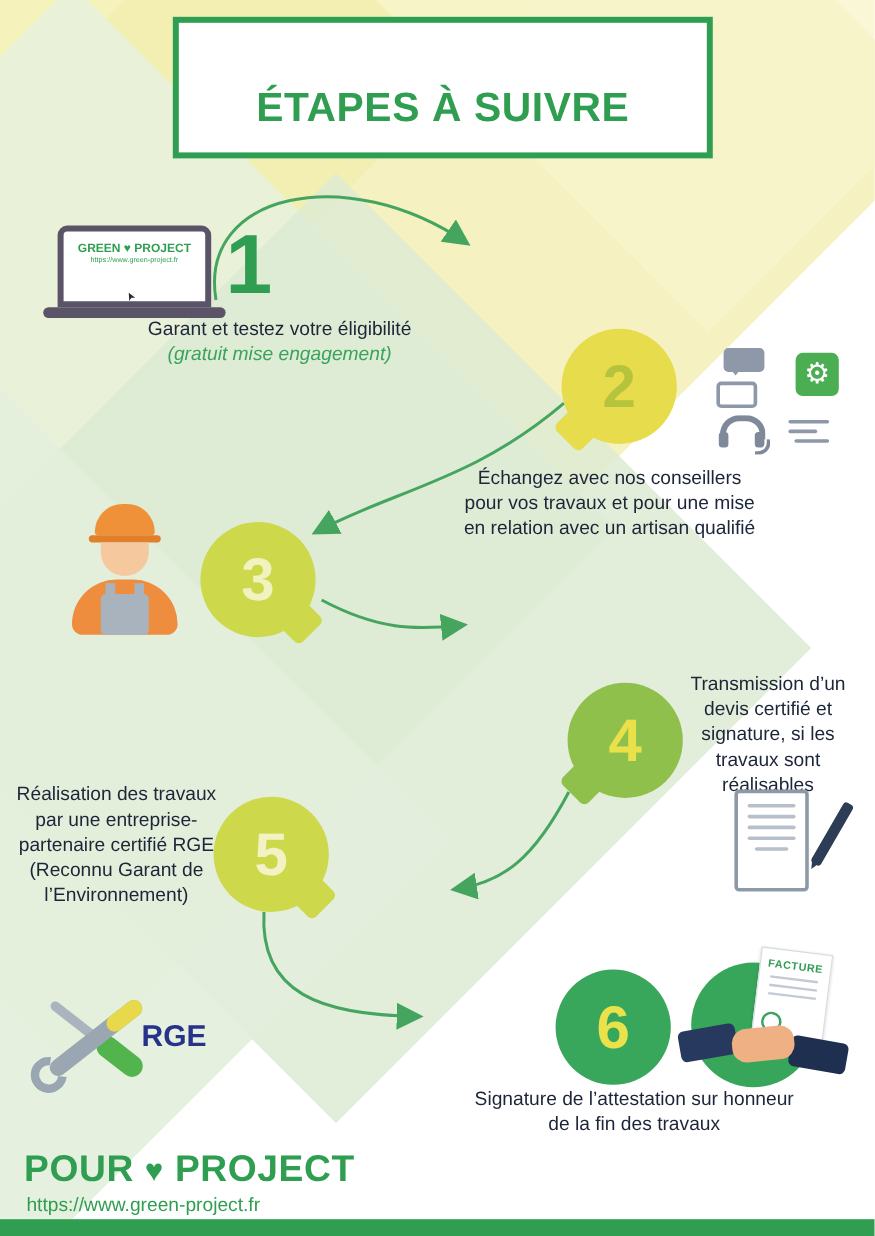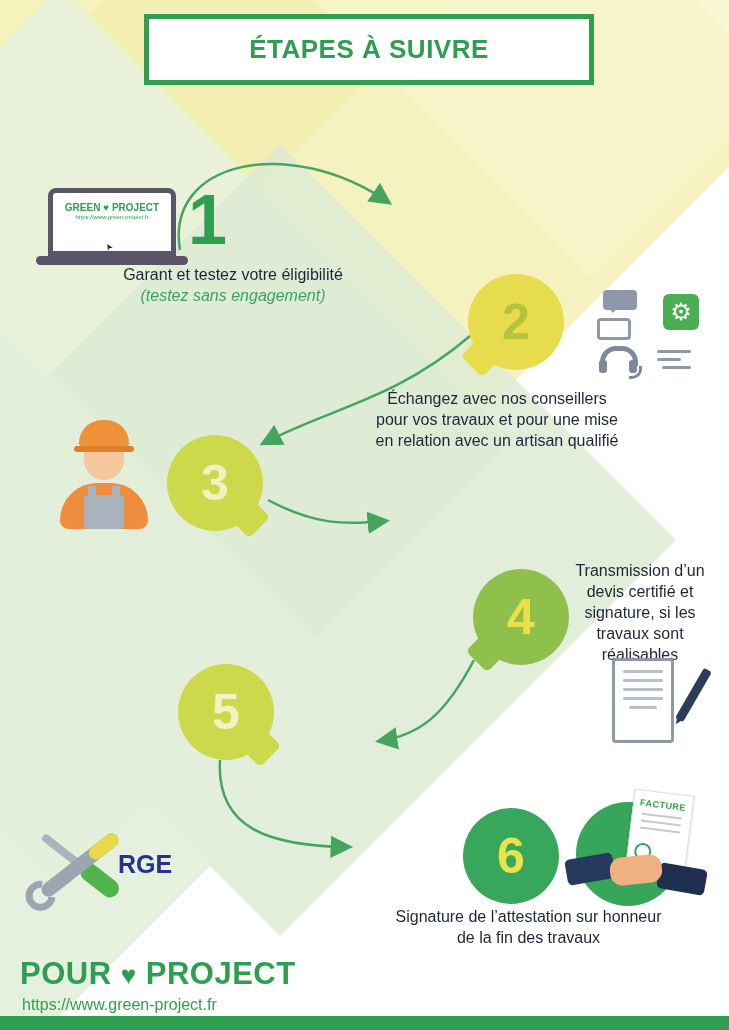--- a/index.html
+++ b/index.html
@@ -13,39 +13,39 @@
   .bg5{left:380px;top:-230px;width:420px;height:420px;background:#f8f5cc;opacity:.8;}
   .bg3{left:-260px;top:120px;width:640px;height:640px;background:#eaf1d9;}
   .bg4{left:0px;top:260px;width:560px;height:560px;background:#ddebd3;opacity:.85;}
   .bg6{left:-300px;top:420px;width:560px;height:560px;background:#e3eedb;opacity:.9;}
 
   .arrows{position:absolute;left:0;top:0;z-index:1;}
 
   
   .title-box{position:absolute;left:144px;top:14px;width:432px;background:#ffffff;
              border:5px solid #2f9e51;padding:13px 4px;text-align:center;z-index:3;}
-  .title-line{color:#2f9e51;font-weight:bold;font-size:26px;line-height:1.35;letter-spacing:.5px;}
+  .title-line{color:#2f9e51;font-weight:bold;font-size:34px;line-height:1.35;letter-spacing:.5px;margin-top:36px;}
 
   
   .num1{position:absolute;left:188px;top:180px;font-size:70px;font-weight:bold;color:#2f9e51;z-index:2;}
   .bubble{position:absolute;width:96px;height:96px;border-radius:50%;display:flex;align-items:center;
           justify-content:center;font-weight:bold;font-size:50px;z-index:2;}
   .tail{position:absolute;width:30px;height:30px;background:inherit;border-radius:5px;
         transform:rotate(45deg);z-index:-1;}
   .tail-bl{left:-1px;bottom:-1px;} .tail-br{right:-1px;bottom:-1px;}
   .b2{left:468px;top:274px;background:#e7dc4c;color:#b6c33d;}
   .b3{left:167px;top:435px;background:#cdd94b;color:#f0f2c0;}
   .b4{left:473px;top:569px;background:#8fc04c;color:#eae04a;}
   .b5{left:178px;top:664px;background:#cdd94b;color:#f3f2c5;}
   .b6{left:463px;top:808px;background:#38a75b;color:#eae24b;}
 
   
   .step-text{position:absolute;z-index:2;text-align:center;font-size:16px;line-height:1.32;color:#1d2638;}
   .t1{left:58px;top:264px;width:350px;}
-  .t2{left:375px;top:388px;width:244px;}
+  .t2{left:386px;top:388px;width:244px;}
   .t3{left:70px;top:552px;width:292px;}
   .t4{left:557px;top:560px;width:166px;}
   .t5{left:8px;top:652px;width:178px;}
   .t6{left:386px;top:906px;width:285px;}
   .green-italic{color:#3aa35c;font-style:italic;}
 
   
   .laptop{position:absolute;left:36px;top:188px;width:152px;z-index:2;}
   .screen{width:118px;height:58px;margin:0 auto;border:5px solid #5b5468;border-radius:8px 8px 0 0;
           background:#fff;text-align:center;position:relative;}
@@ -171,21 +171,21 @@
       <div class="url">https://www.green-project.fr</div>
       <div class="cursor">➤</div>
     </div>
     <div class="base"></div>
   </div>
   <div class="num1">1</div>
   <div class="step-text t1">
     <div>
       <span>Garant et testez votre éligibilité</span>
     </div>
-    <div class="green-italic">(testez sans engagement)</div>
+    <div class="green-italic">(gratuit mise engagement)</div>
   </div>
 
   <div class="bubble b2">
     <div class="tail tail-bl"></div>
     <span>2</span>
   </div>
   <div class="icons2">
     <div class="chat-filled"></div>
     <div class="chat-outline"></div>
     <div class="gear-tile">⚙</div>
@@ -228,20 +228,21 @@
     <div class="paper">
       <div></div>
         <div></div>
         <div></div>
         <div></div>
         <div class="short"></div>
     </div>
     <div class="pen"></div>
   </div>
 
+  <div class="step-text t5">Réalisation des travaux par une entreprise-partenaire certifié RGE (Reconnu Garant de l’Environnement)</div>
   <div class="bubble b5">
     <div class="tail tail-br"></div>
     <span>5</span>
   </div>
   <div class="tools">
     <div class="tool driver"></div>
     <div class="tool wrench"></div>
   </div>
   <div class="rge">RGE</div>
 

